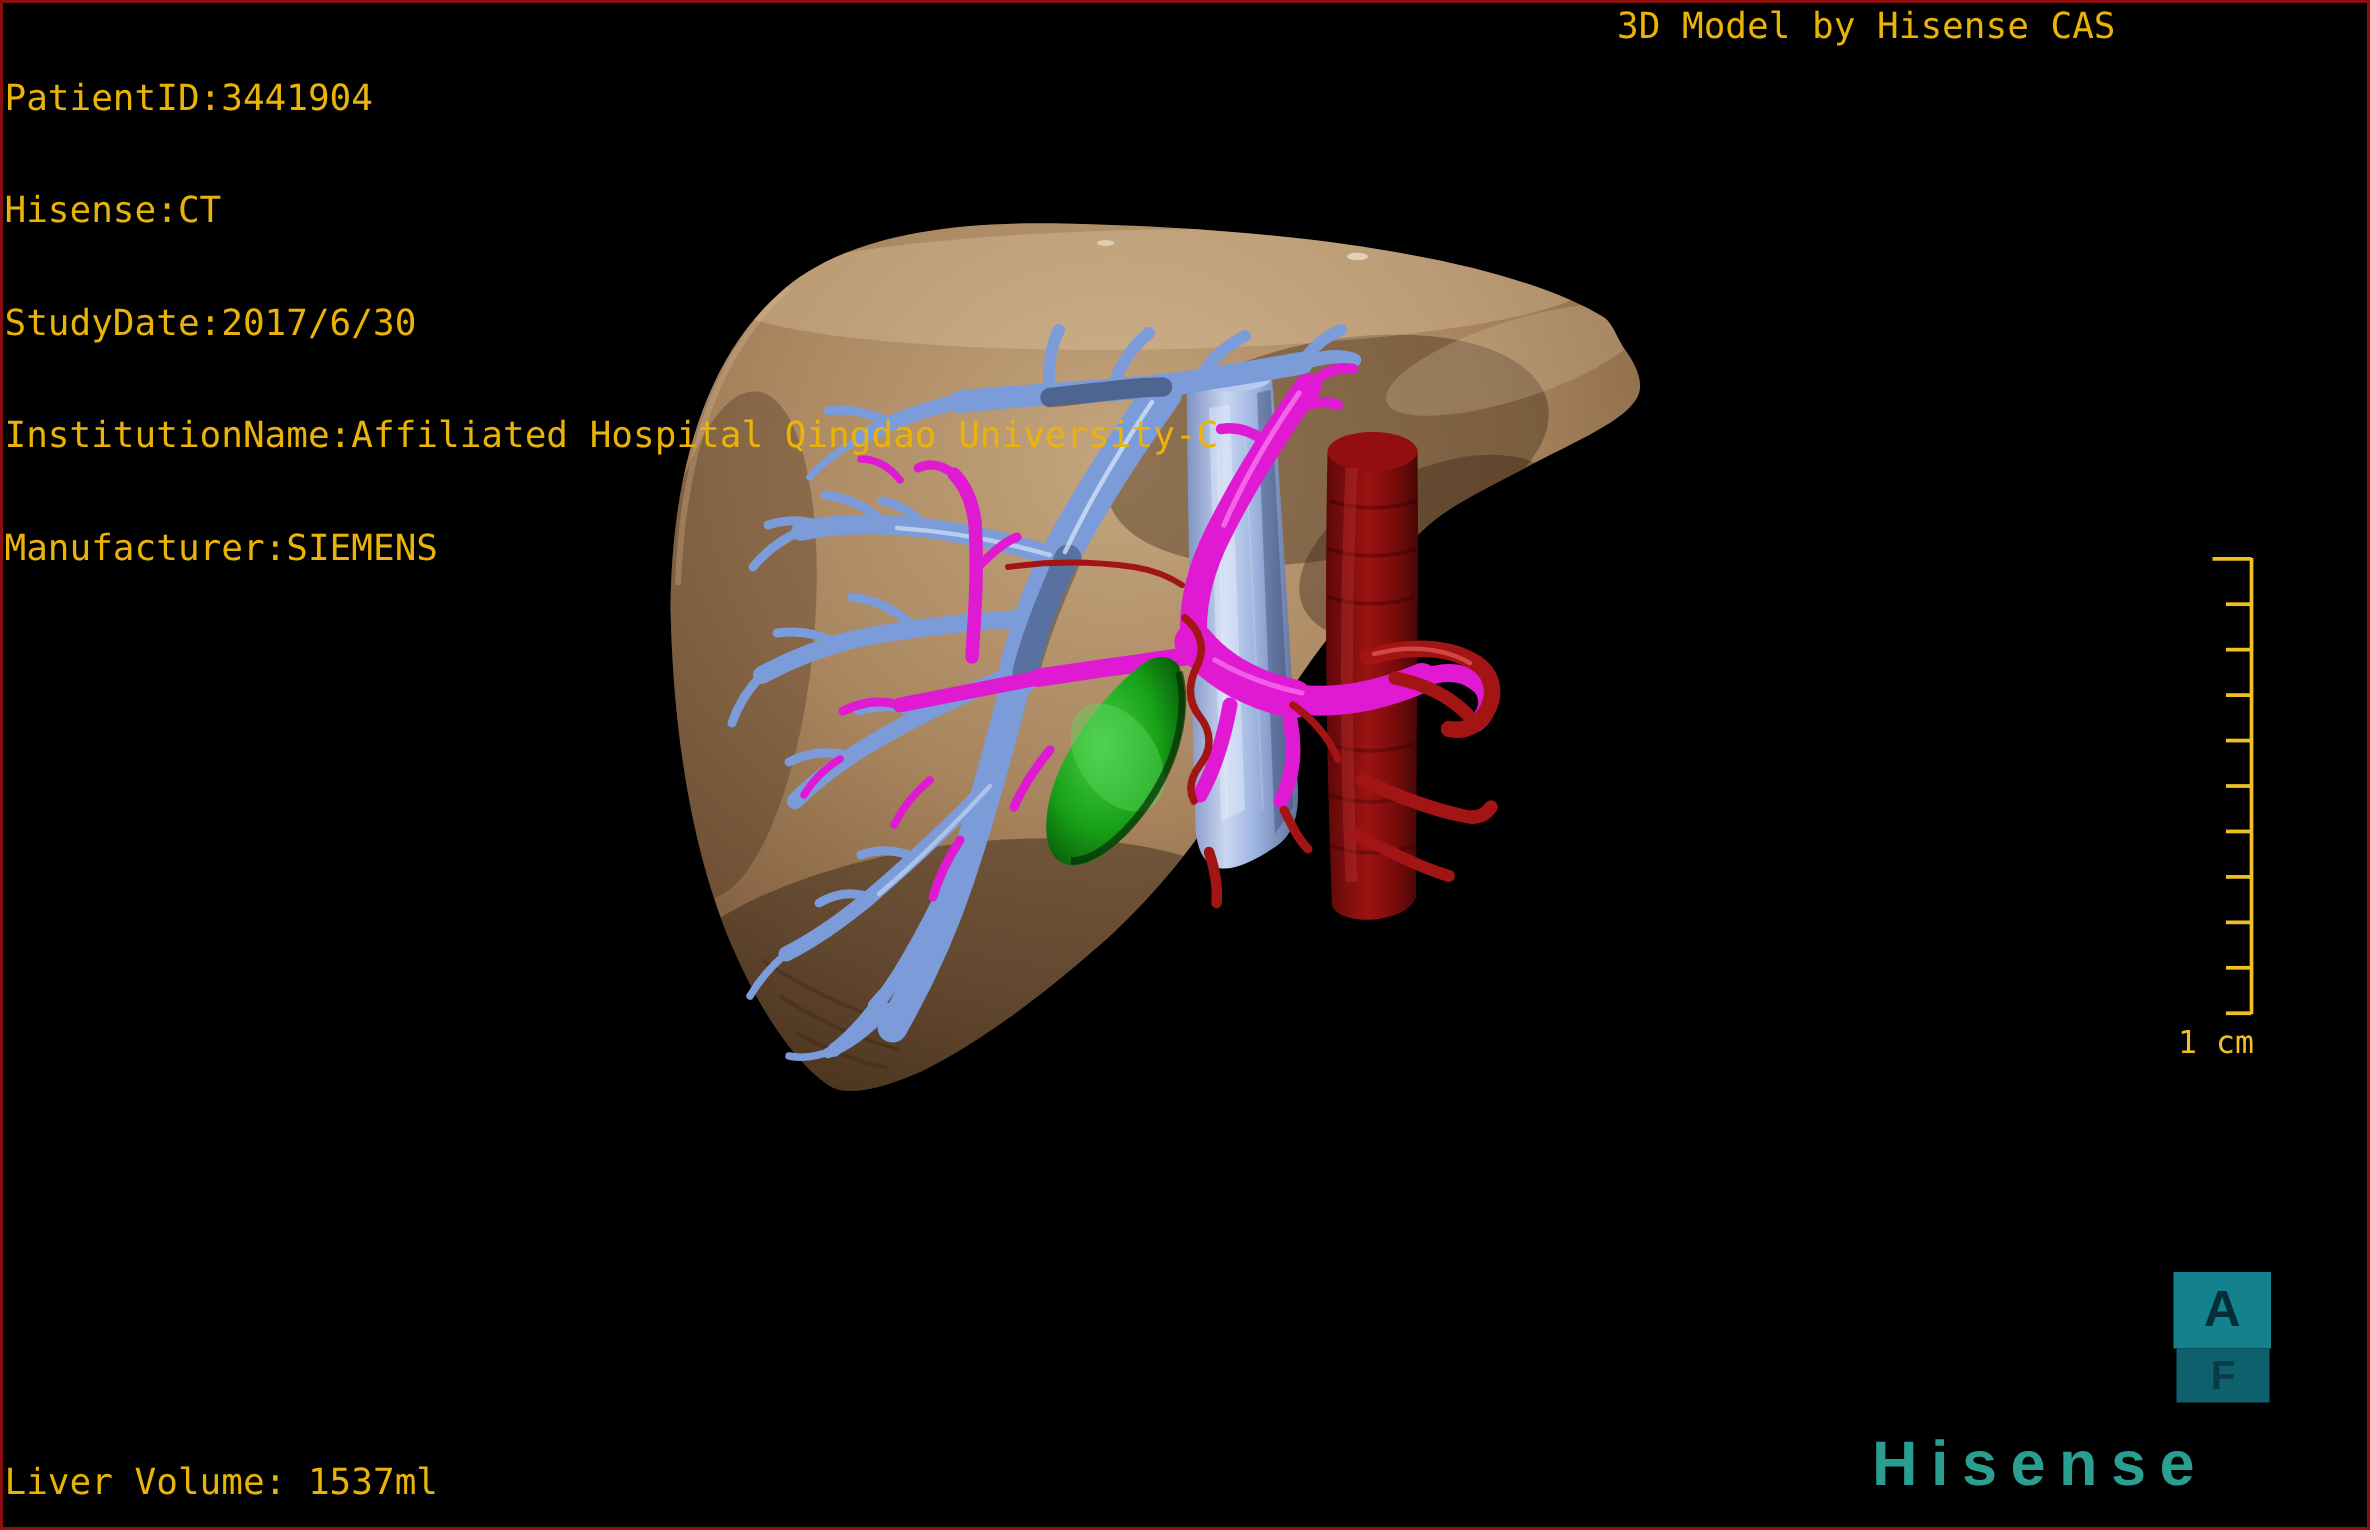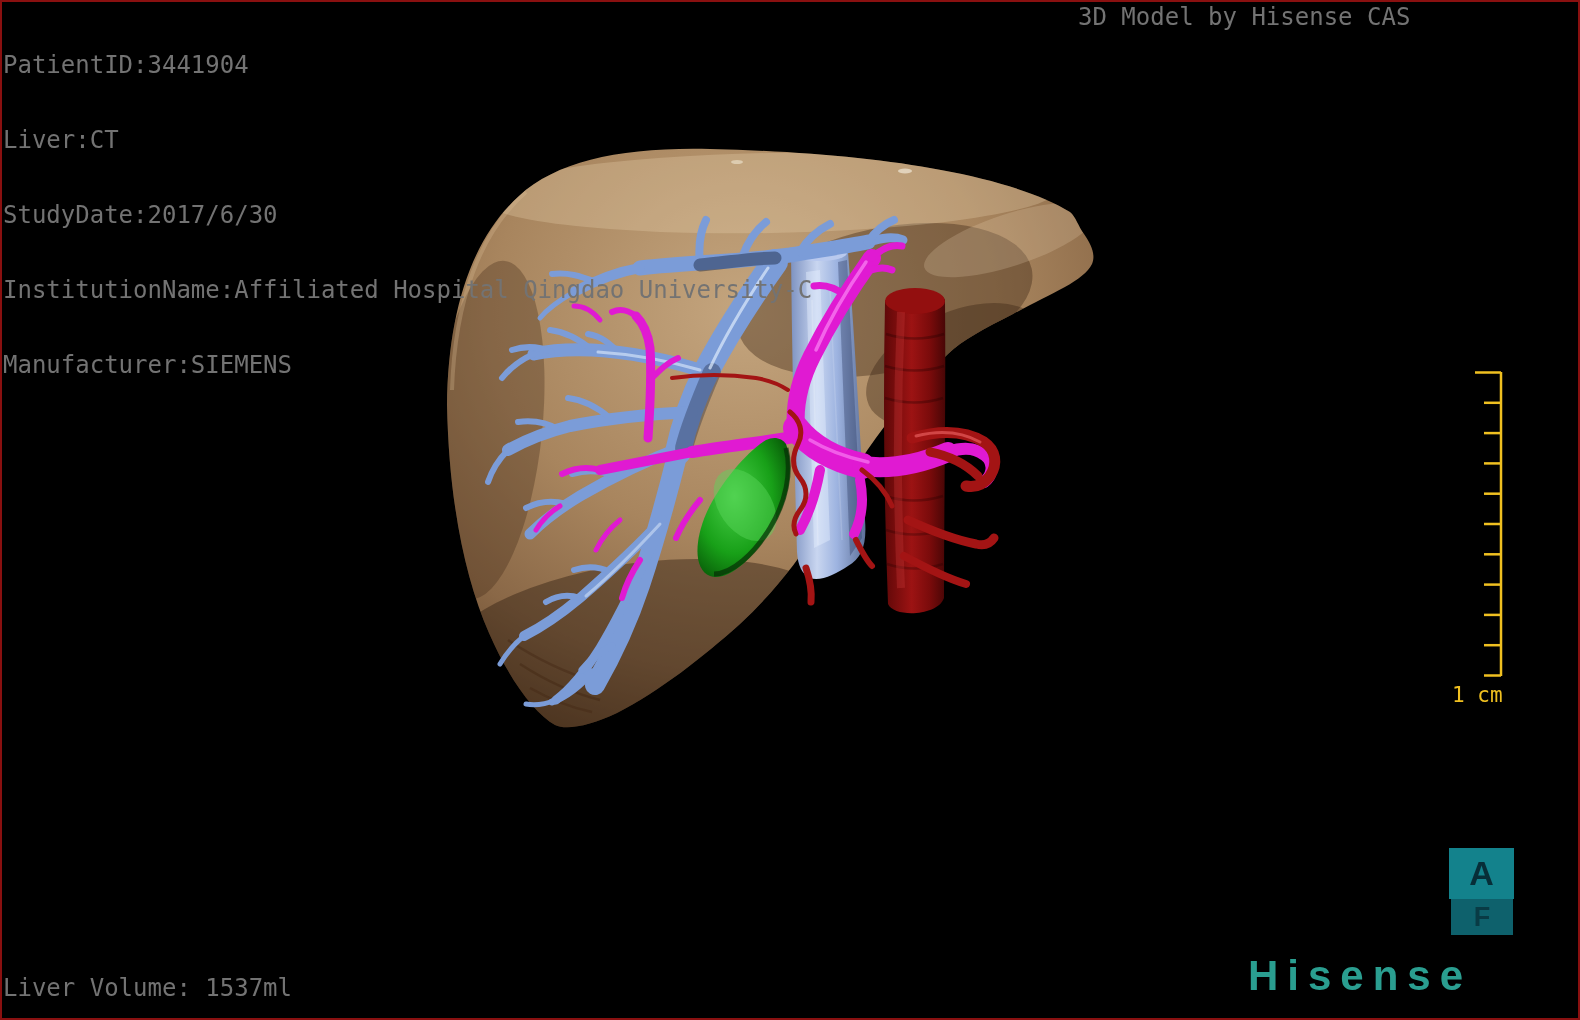--- a/index.html
+++ b/index.html
@@ -1,21 +1,21 @@
 <!DOCTYPE html>
 <html><head>
 <meta charset="utf-8">
 <style>
   html,body{margin:0;padding:0;background:#000;}
   #screen{
     position:relative;width:1580px;height:1020px;background:#000;overflow:hidden;
     box-shadow:inset 0 0 0 2px #8a1010;
     font-family:"DejaVu Sans Mono", monospace;
   }
-  .ovl{position:absolute;color:#737373;font-size:24px;line-height:25px;white-space:pre;}
+  .ovl{position:absolute;color:#eab308;font-size:24px;line-height:25px;white-space:pre;}
   #patient-block{left:3px;top:3px;}
   #title-block{left:1078px;top:5px;}
   #volume-block{left:3px;top:976px;}
   #scene-svg{position:absolute;left:0;top:0;}
   
   .cube-face{position:absolute;display:flex;align-items:center;justify-content:center;
     font-family:"Liberation Sans", sans-serif;font-weight:bold;}
   #cube-a{left:1449px;top:848px;width:65px;height:51px;background:#13828c;color:#072e38;font-size:34px;}
   #cube-f{left:1451px;top:899px;width:62px;height:36px;background:#0e616c;color:#093b45;font-size:27px;}
   
@@ -220,21 +220,21 @@
             <line x1="1484" x2="1501" y1="645.2" y2="645.2"></line>
             <line x1="1484" x2="1501" y1="675.5" y2="675.5"></line>
           </g>
     </g>
     <text x="1452" y="702" font-size="21" fill="#f0c020" font-family="DejaVu Sans Mono, monospace">1 cm</text>
   </svg>
   </div>
 
   <div id="patient-block" class="ovl">
     <div>PatientID:3441904</div>
-    <div>Liver:CT</div>
+    <div>Hisense:CT</div>
     <div>StudyDate:2017/6/30</div>
     <div>InstitutionName:Affiliated Hospital Qingdao University-C</div>
     <div>Manufacturer:SIEMENS</div>
   </div>
 
   <div id="title-block" class="ovl">3D Model by Hisense CAS</div>
 
   <div id="volume-block" class="ovl">Liver Volume: 1537ml</div>
 
   <div>

